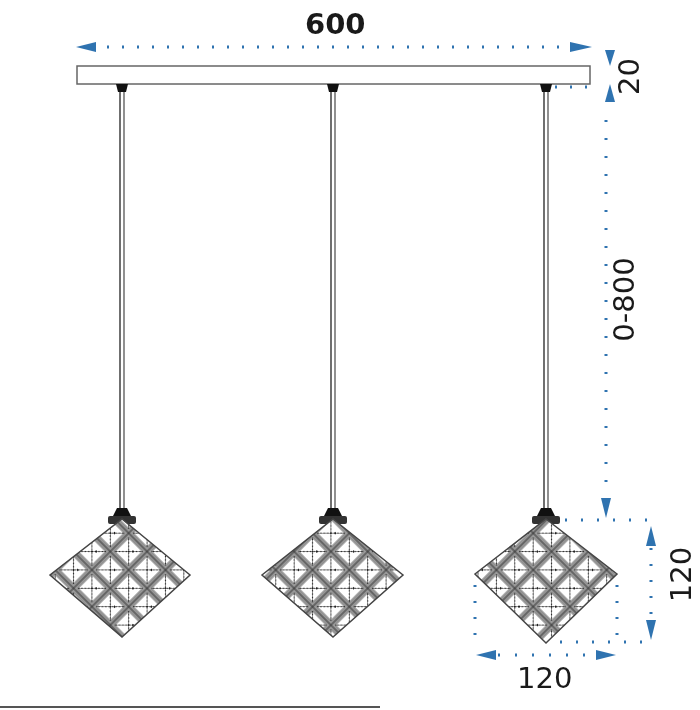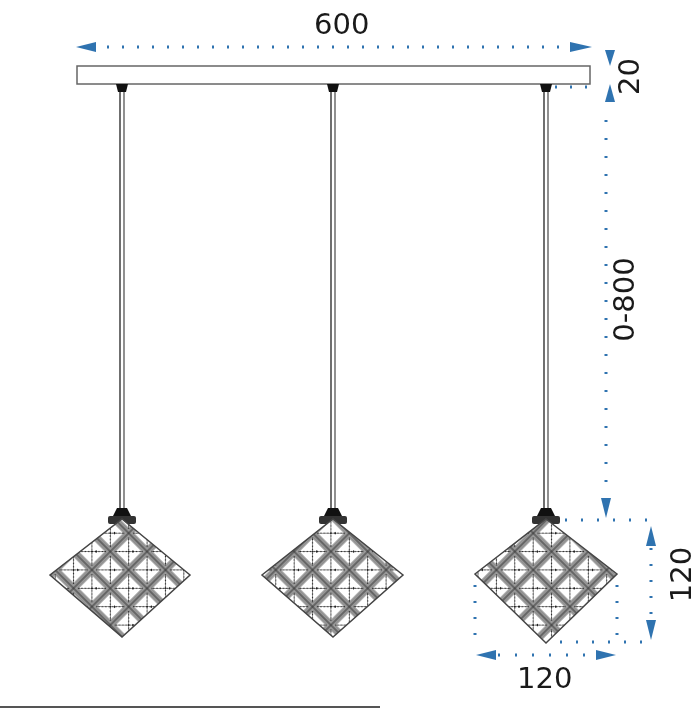--- a/index.html
+++ b/index.html
@@ -83,20 +83,20 @@
       <polygon points="646,620 656,620 651,640" fill="#2f73b0"></polygon>
       <line x1="475" y1="585" x2="475" y2="640" stroke="#2f73b0" stroke-width="3" stroke-dasharray="2,14"></line>
       <line x1="617" y1="585" x2="617" y2="640" stroke="#2f73b0" stroke-width="3" stroke-dasharray="2,14"></line>
       <line x1="560" y1="642" x2="648" y2="642" stroke="#2f73b0" stroke-width="3" stroke-dasharray="2,14"></line>
       <line x1="498" y1="655" x2="595" y2="655" stroke="#2f73b0" stroke-width="3" stroke-dasharray="2,15"></line>
       <polygon points="476,655 496,650 496,660" fill="#2f73b0"></polygon>
       <polygon points="616,655 596,650 596,660" fill="#2f73b0"></polygon>
     </g>
   </svg>
 
-  <div class="label" style="left:314px; top:10px;">600</div>
+  <div class="label" style="left:305px; top:10px;font-weight:bold;">600</div>
   <div class="label label-rot" style="left:611px; top:62px;">20</div>
   <div class="label label-rot" style="left:582px; top:285px;">0-800</div>
   <div class="label label-rot" style="left:654px; top:560px;">120</div>
   <div class="label" style="left:517px; top:664px;">120</div>
 
   <div class="bottom-rule"></div>
 </div>
 
 </body></html>

